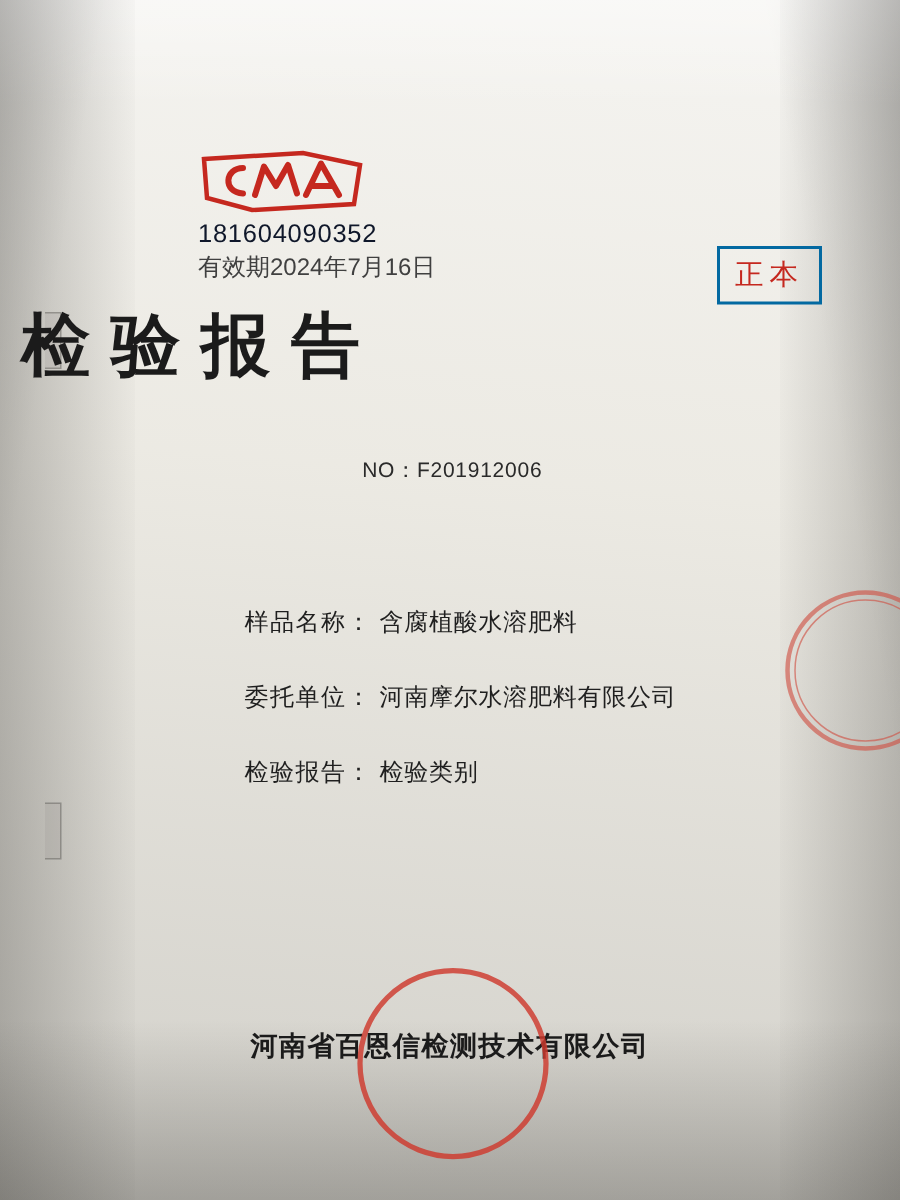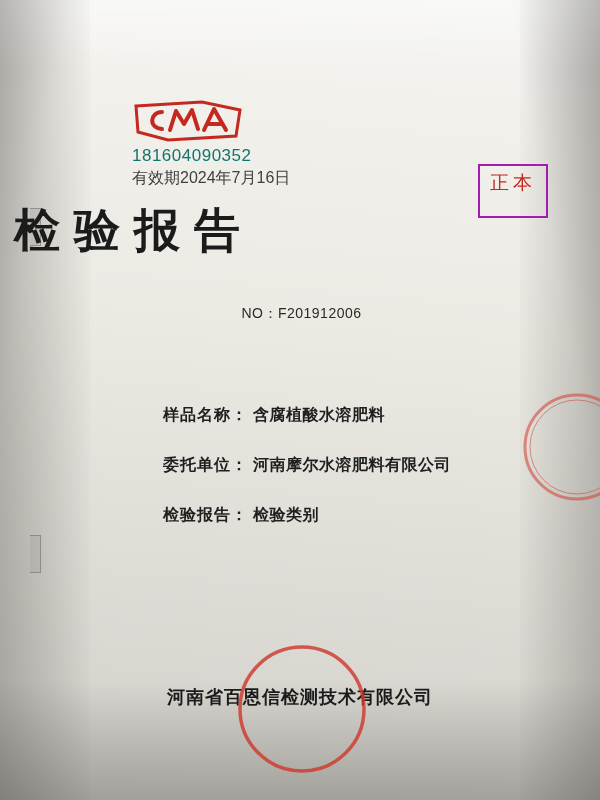--- a/index.html
+++ b/index.html
@@ -76,37 +76,37 @@
   .ma-logo {
     position: relative;
     width: 112px;
     height: 48px;
   }
   .ma-logo svg { display:block; }
   .ma-code {
     font-family: "Liberation Sans", sans-serif;
     font-size: 17px;
     letter-spacing: 0.5px;
-    color: #0f766e;
+    color: #0f172a;
     margin-top: 2px;
   }
   .ma-valid {
     font-family: "Liberation Sans", sans-serif;
     font-size: 16px;
     color: #404040;
     margin-top: 2px;
   }
   
   .zhengben {
     position: absolute;
     right: 52px;
     top: 164px;
-    border: 2px solid #a21caf;
+    border: 2px solid #0369a1;
     color: #c5281f;
-    padding: 4px 10px 20px 10px;
+    padding: 4px 10px 5px 10px;
     font-size: 19px;
     letter-spacing: 4px;
     font-family: "Liberation Sans", sans-serif;
   }
   
   .title {
     position: absolute;
     left: 0;
     top: 200px;
     width: 600px;
@@ -128,21 +128,20 @@
     color: #2a2a2a;
     letter-spacing: 0.5px;
     text-indent: 10px;
   }
   
   .fields {
     position: absolute;
     left: 163px;
     top: 405px;
     width: 380px;
-    font-weight: bold;
   }
   .field-row {
     display: flex;
     align-items: baseline;
     margin-bottom: 29px;
     font-size: 16px;
     color: #1f1f1f;
   }
   .field-label {
     letter-spacing: 1px;

